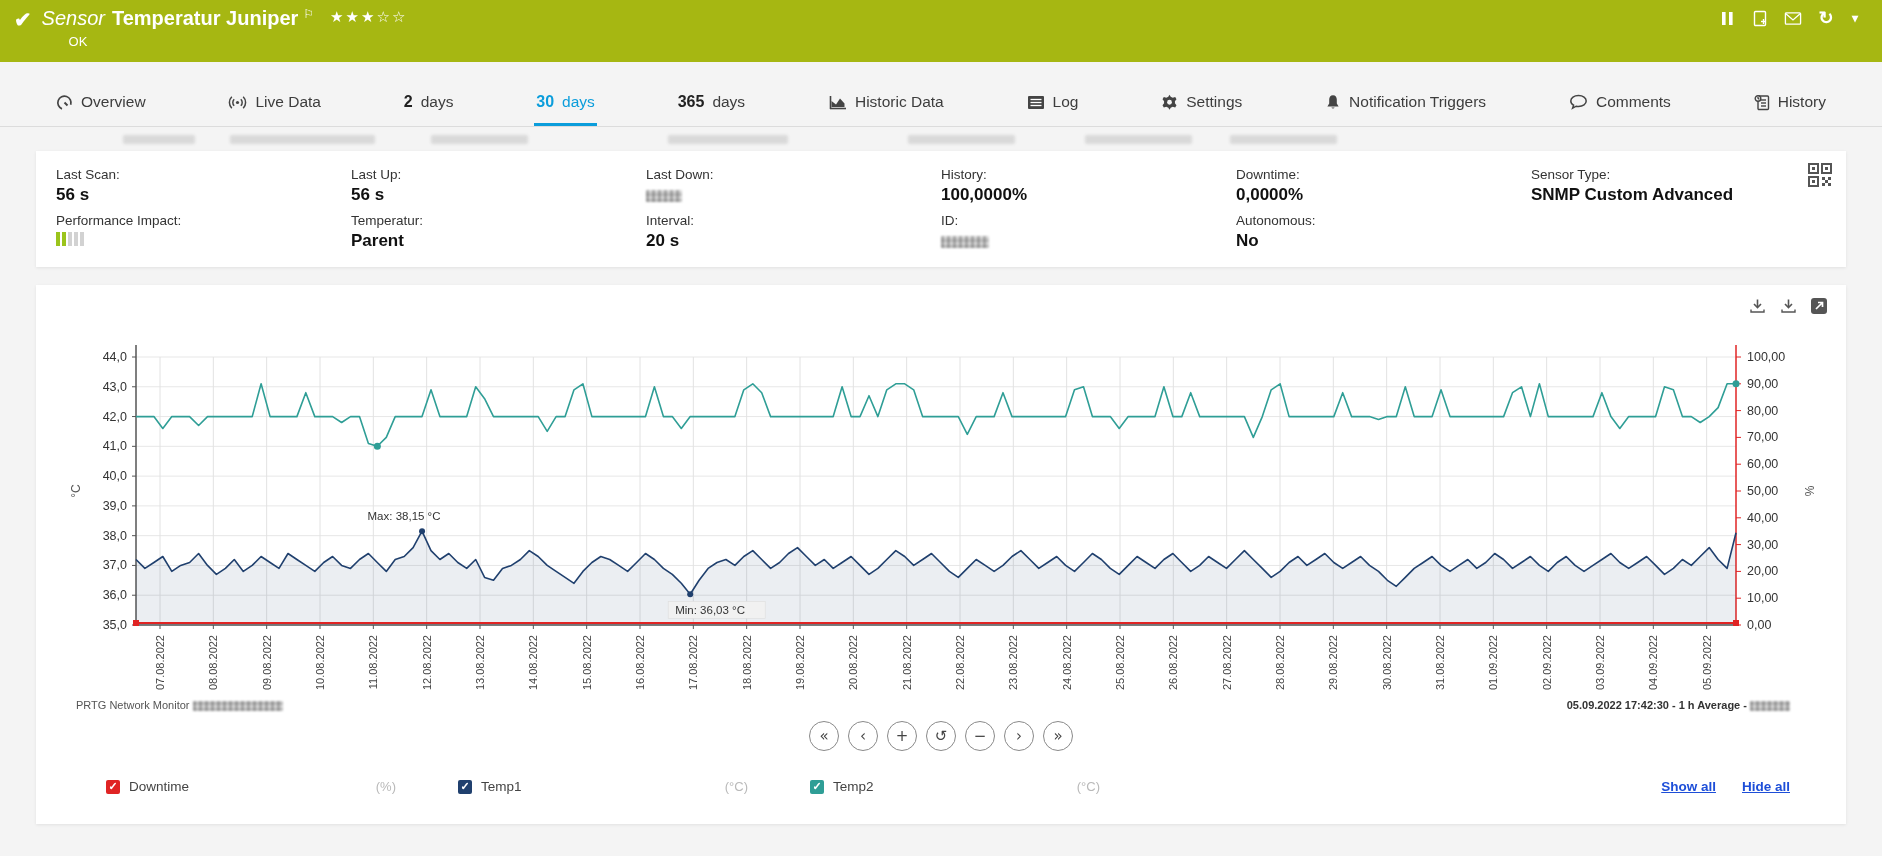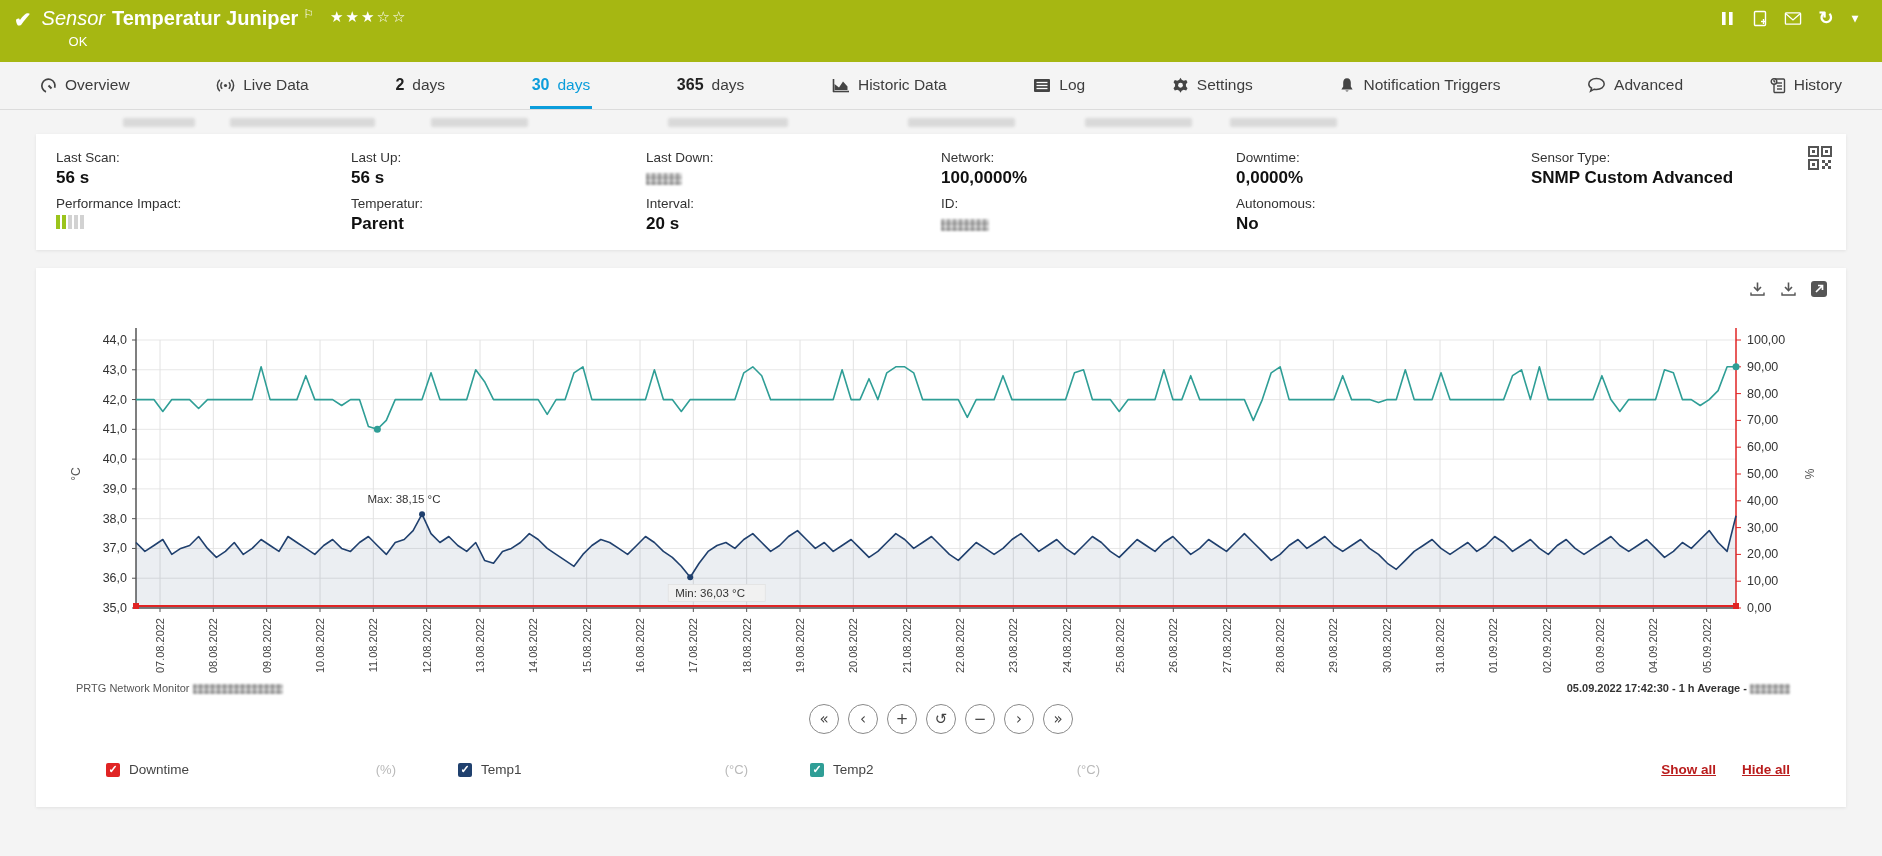--- a/index.html
+++ b/index.html
@@ -14,21 +14,21 @@
   .t-title b{font-weight:700;}
   .flag{font-size:12px;vertical-align:top;margin-left:5px;}
   .stars{font-size:15px;margin-left:16px;letter-spacing:2px;vertical-align:3px;cursor:pointer;}
   .t-status{font-size:13px;margin-top:4px;margin-left:27px;}
   .t-icons{display:flex;gap:15px;align-items:flex-start;padding-top:9px;}
   .t-icons .ic{width:18px;height:18px;display:inline-flex;align-items:center;justify-content:center;cursor:pointer;}
   .t-icons .txtic{color:#fff;font-size:18px;font-weight:700;line-height:18px;}
   .t-icons .caret{font-size:12px;width:10px;}
 
   
-  .tabs{display:flex;justify-content:space-between;align-items:flex-end;padding:0 38px;height:48px;border-bottom:1px solid #dcdcdc;box-sizing:border-box;}
+  .tabs{display:flex;justify-content:space-between;align-items:flex-end;padding:0 54px;height:65px;border-bottom:1px solid #dcdcdc;box-sizing:border-box;}
   .tab{display:flex;align-items:center;gap:8px;font-size:15.5px;color:#3d3d3d;padding:0 2px 15px;cursor:pointer;white-space:nowrap;}
   .tab .num{font-weight:700;font-size:16px;color:#222;}
   .tab.active{color:#0b9ddb;border-bottom:3px solid #0b9ddb;padding-bottom:12px;}
   .tab.active .num{color:#0b9ddb;}
   .tab svg{display:block;}
 
   
   .ghost-row{height:16px;margin:4px 48px 0;display:flex;align-items:center;}
   .ghost{height:9px;border-radius:2px;background:#d9d9d9;filter:blur(1.6px);}
 
@@ -62,21 +62,21 @@
 
   .chart-nav{display:flex;justify-content:center;gap:9px;margin-top:10px;}
   .nav-btn{width:30px;height:30px;border:1px solid #8a8a8a;border-radius:50%;background:#fff;font-size:15px;color:#444;display:flex;align-items:center;justify-content:center;line-height:1;cursor:pointer;padding:0;font-family:"DejaVu Sans",sans-serif;}
 
   .legend{display:flex;align-items:center;padding:0 56px 0 70px;margin-top:28px;}
   .leg-item{display:flex;align-items:center;width:352px;}
   .leg-box{width:14px;height:14px;border-radius:2px;margin-right:9px;color:#fff;font-size:11px;display:flex;align-items:center;justify-content:center;font-weight:700;cursor:pointer;}
   .leg-name{font-size:13.5px;color:#444;}
   .leg-unit{color:#b9b9b9;font-size:13px;margin-left:auto;margin-right:62px;}
   .leg-links{margin-left:auto;display:flex;gap:26px;}
-  .leg-links a{color:#b91c1c;font-size:13.5px;text-decoration:underline;font-weight:600;cursor:pointer;text-align:right;}
+  .leg-links a{color:#1d4ed8;font-size:13.5px;text-decoration:underline;font-weight:600;cursor:pointer;text-align:right;}
 </style>
 </head>
 <body>
 
 <div id="app">
 
   <header class="topbar" style="background: rgb(166, 183, 18);">
     <div class="t-left">
       <span class="chk">✔</span>
       <div class="t-text">
@@ -169,21 +169,21 @@
       <svg width="16" height="17" viewBox="0 0 16 17">
           <path fill="#444" d="M8 1.2 C5.4 1.2 4.2 3.3 4.2 5.6 L4.2 9.4 L2.4 12.4 L13.6 12.4 L11.8 9.4 L11.8 5.6 C11.8 3.3 10.6 1.2 8 1.2 Z"></path>
           <path fill="#444" d="M6.4 13.4 a1.7 1.7 0 0 0 3.2 0 Z"></path>
         </svg>
       <span>Notification Triggers</span>
     </div>
     <div class="tab">
       <svg width="19" height="16" viewBox="0 0 19 16" fill="none" stroke="#444" stroke-width="1.5">
           <path d="M9.5 1.5 C5 1.5 1.8 3.9 1.8 6.9 C1.8 8.7 2.9 10.2 4.6 11.2 L3.6 14.2 L7.2 12.2 C7.9 12.3 8.7 12.4 9.5 12.4 C14 12.4 17.2 9.9 17.2 6.9 C17.2 3.9 14 1.5 9.5 1.5 Z"></path>
         </svg>
-      <span>Advanced</span>
+      <span>Comments</span>
     </div>
     <div class="tab">
       <svg width="16" height="17" viewBox="0 0 16 17" fill="none" stroke="#444" stroke-width="1.4">
           <rect x="4" y="2" width="10.5" height="13.5" rx="1"></rect>
           <line x1="7" y1="6" x2="12" y2="6"></line>
           <line x1="7" y1="9" x2="12" y2="9"></line>
           <line x1="7" y1="12" x2="12" y2="12"></line>
           <circle cx="4" cy="4.5" r="2.8" fill="#f4f4f4"></circle>
           <line x1="4" y1="3" x2="4" y2="4.7"></line>
           <line x1="4" y1="4.7" x2="5.3" y2="4.7"></line>
@@ -210,21 +210,21 @@
       </div>
       <div class="cell">
         <div class="lbl">Last Up:</div>
         <div class="val">56 s</div>
       </div>
       <div class="cell">
         <div class="lbl">Last Down:</div>
         <div class="val"><span class="redacted w36"></span></div>
       </div>
       <div class="cell">
-        <div class="lbl">Network:</div>
+        <div class="lbl">History:</div>
         <div class="val">100,0000%</div>
       </div>
       <div class="cell">
         <div class="lbl">Downtime:</div>
         <div class="val">0,0000%</div>
       </div>
       <div class="cell">
         <div class="lbl">Sensor Type:</div>
         <div class="val">SNMP Custom Advanced</div>
       </div>

